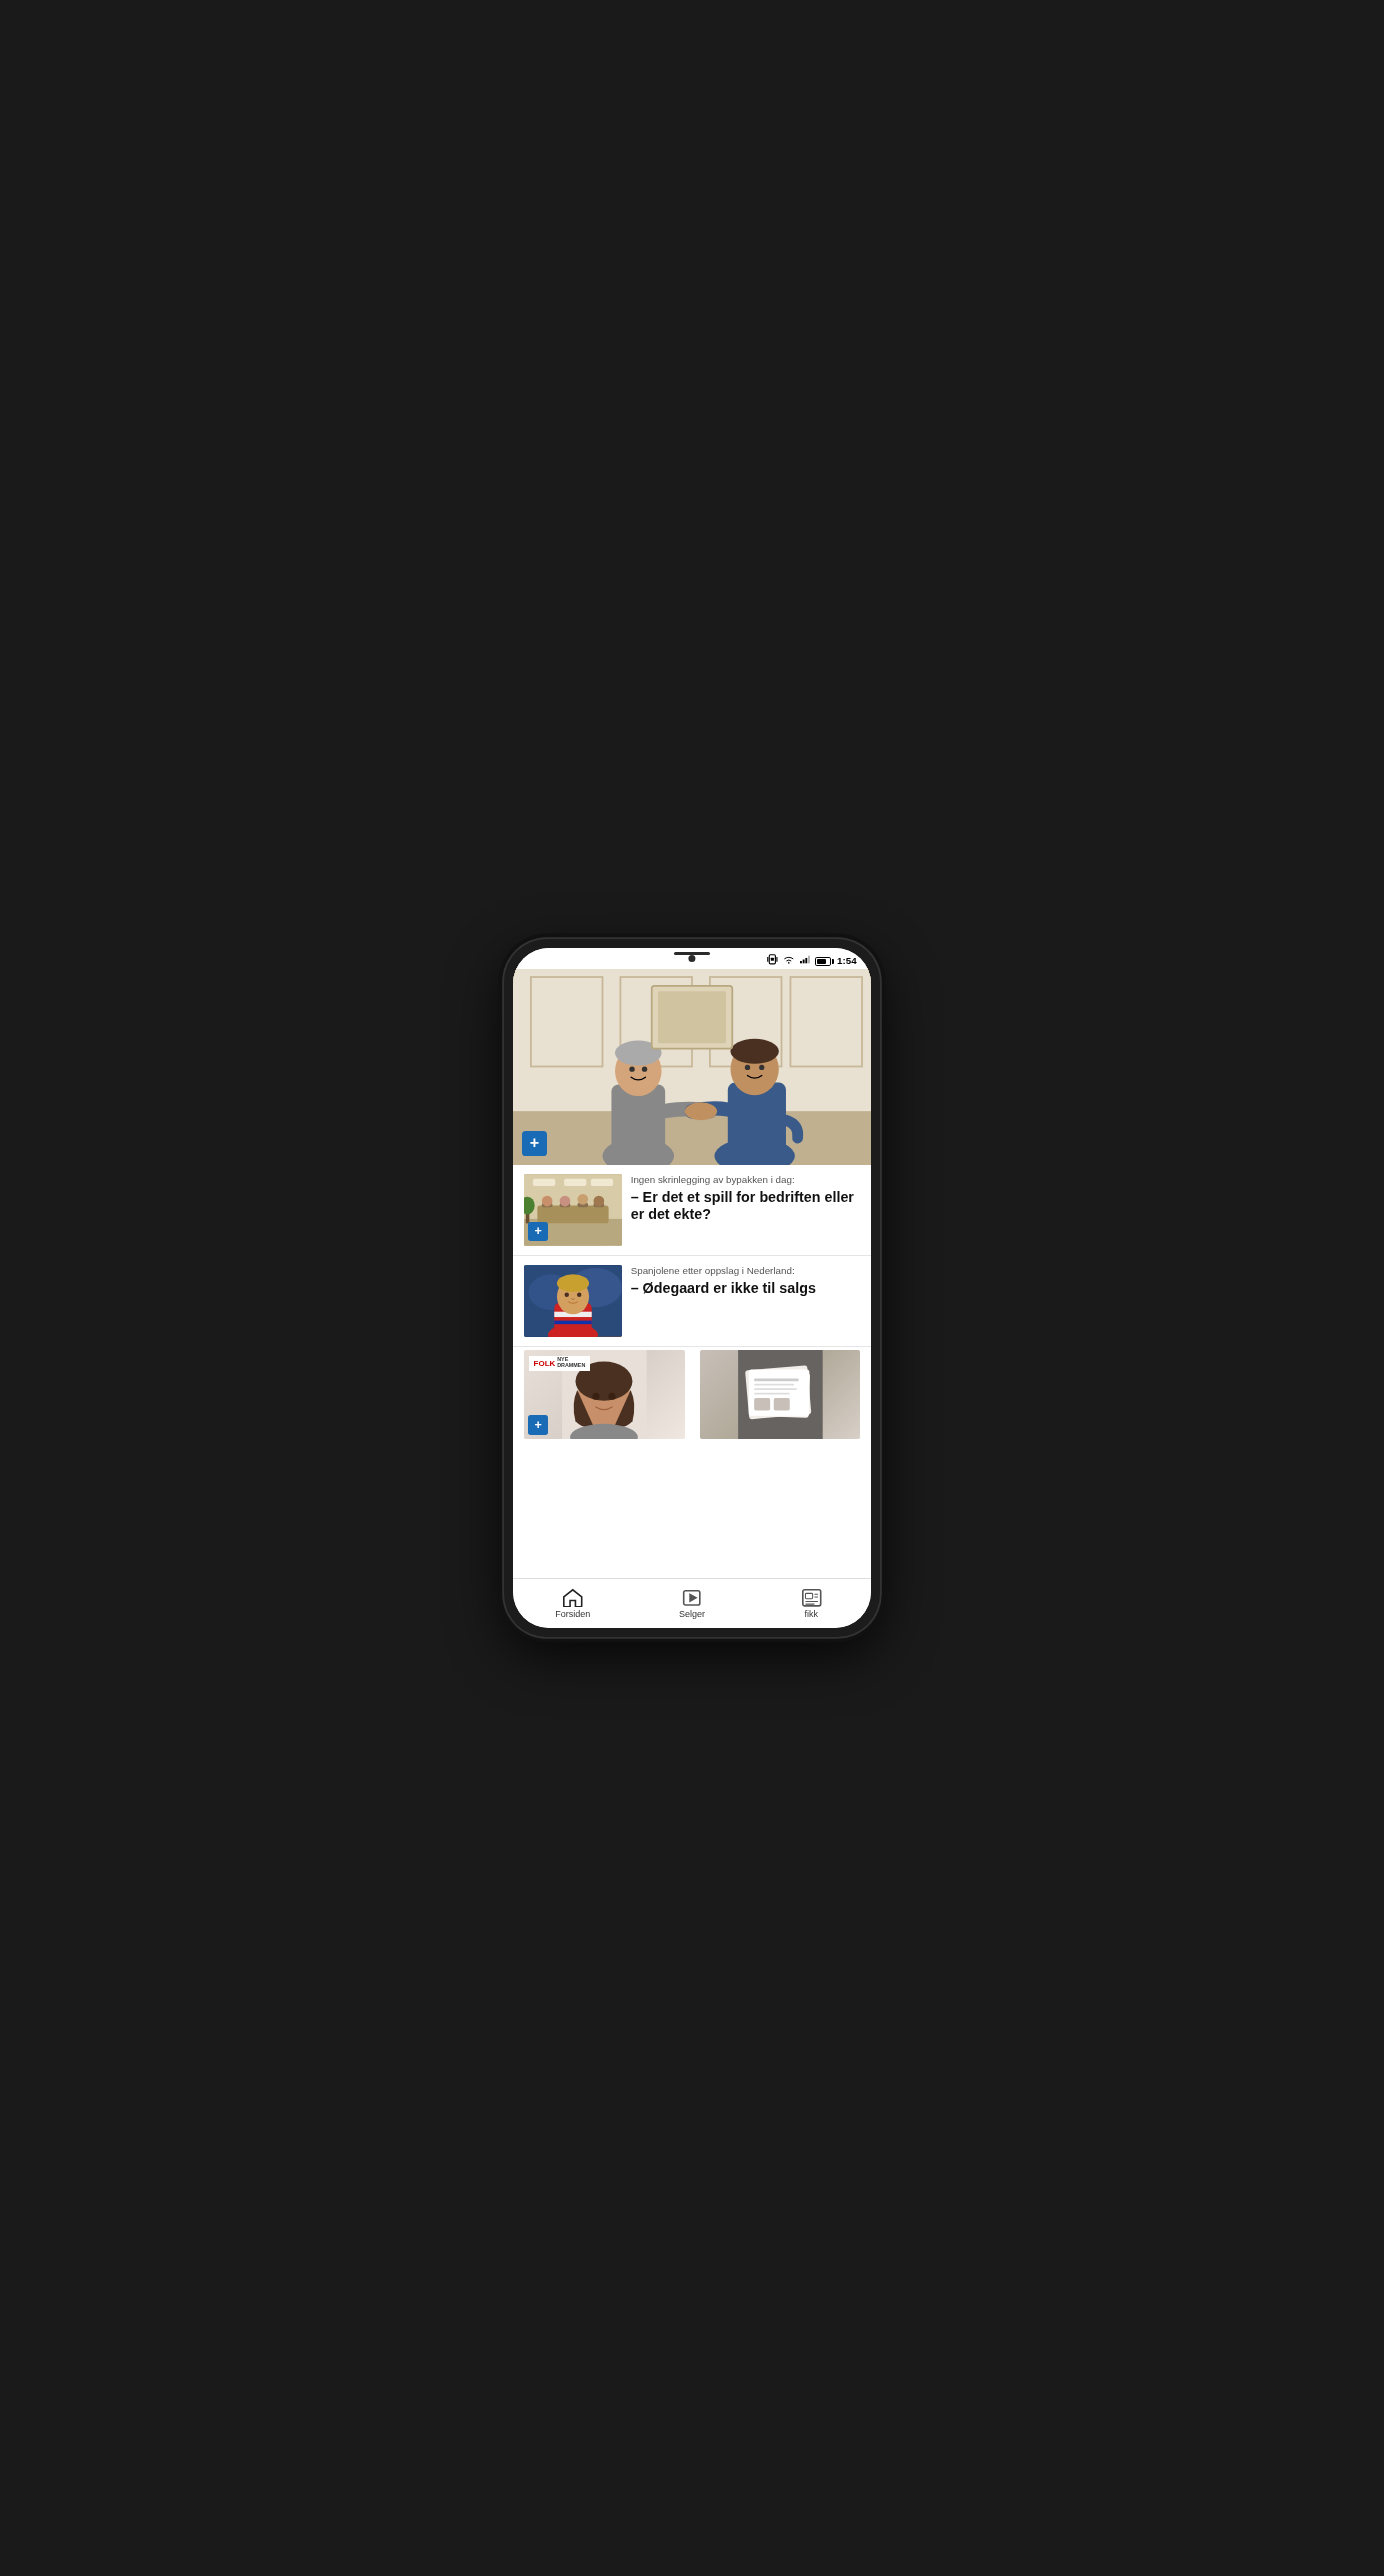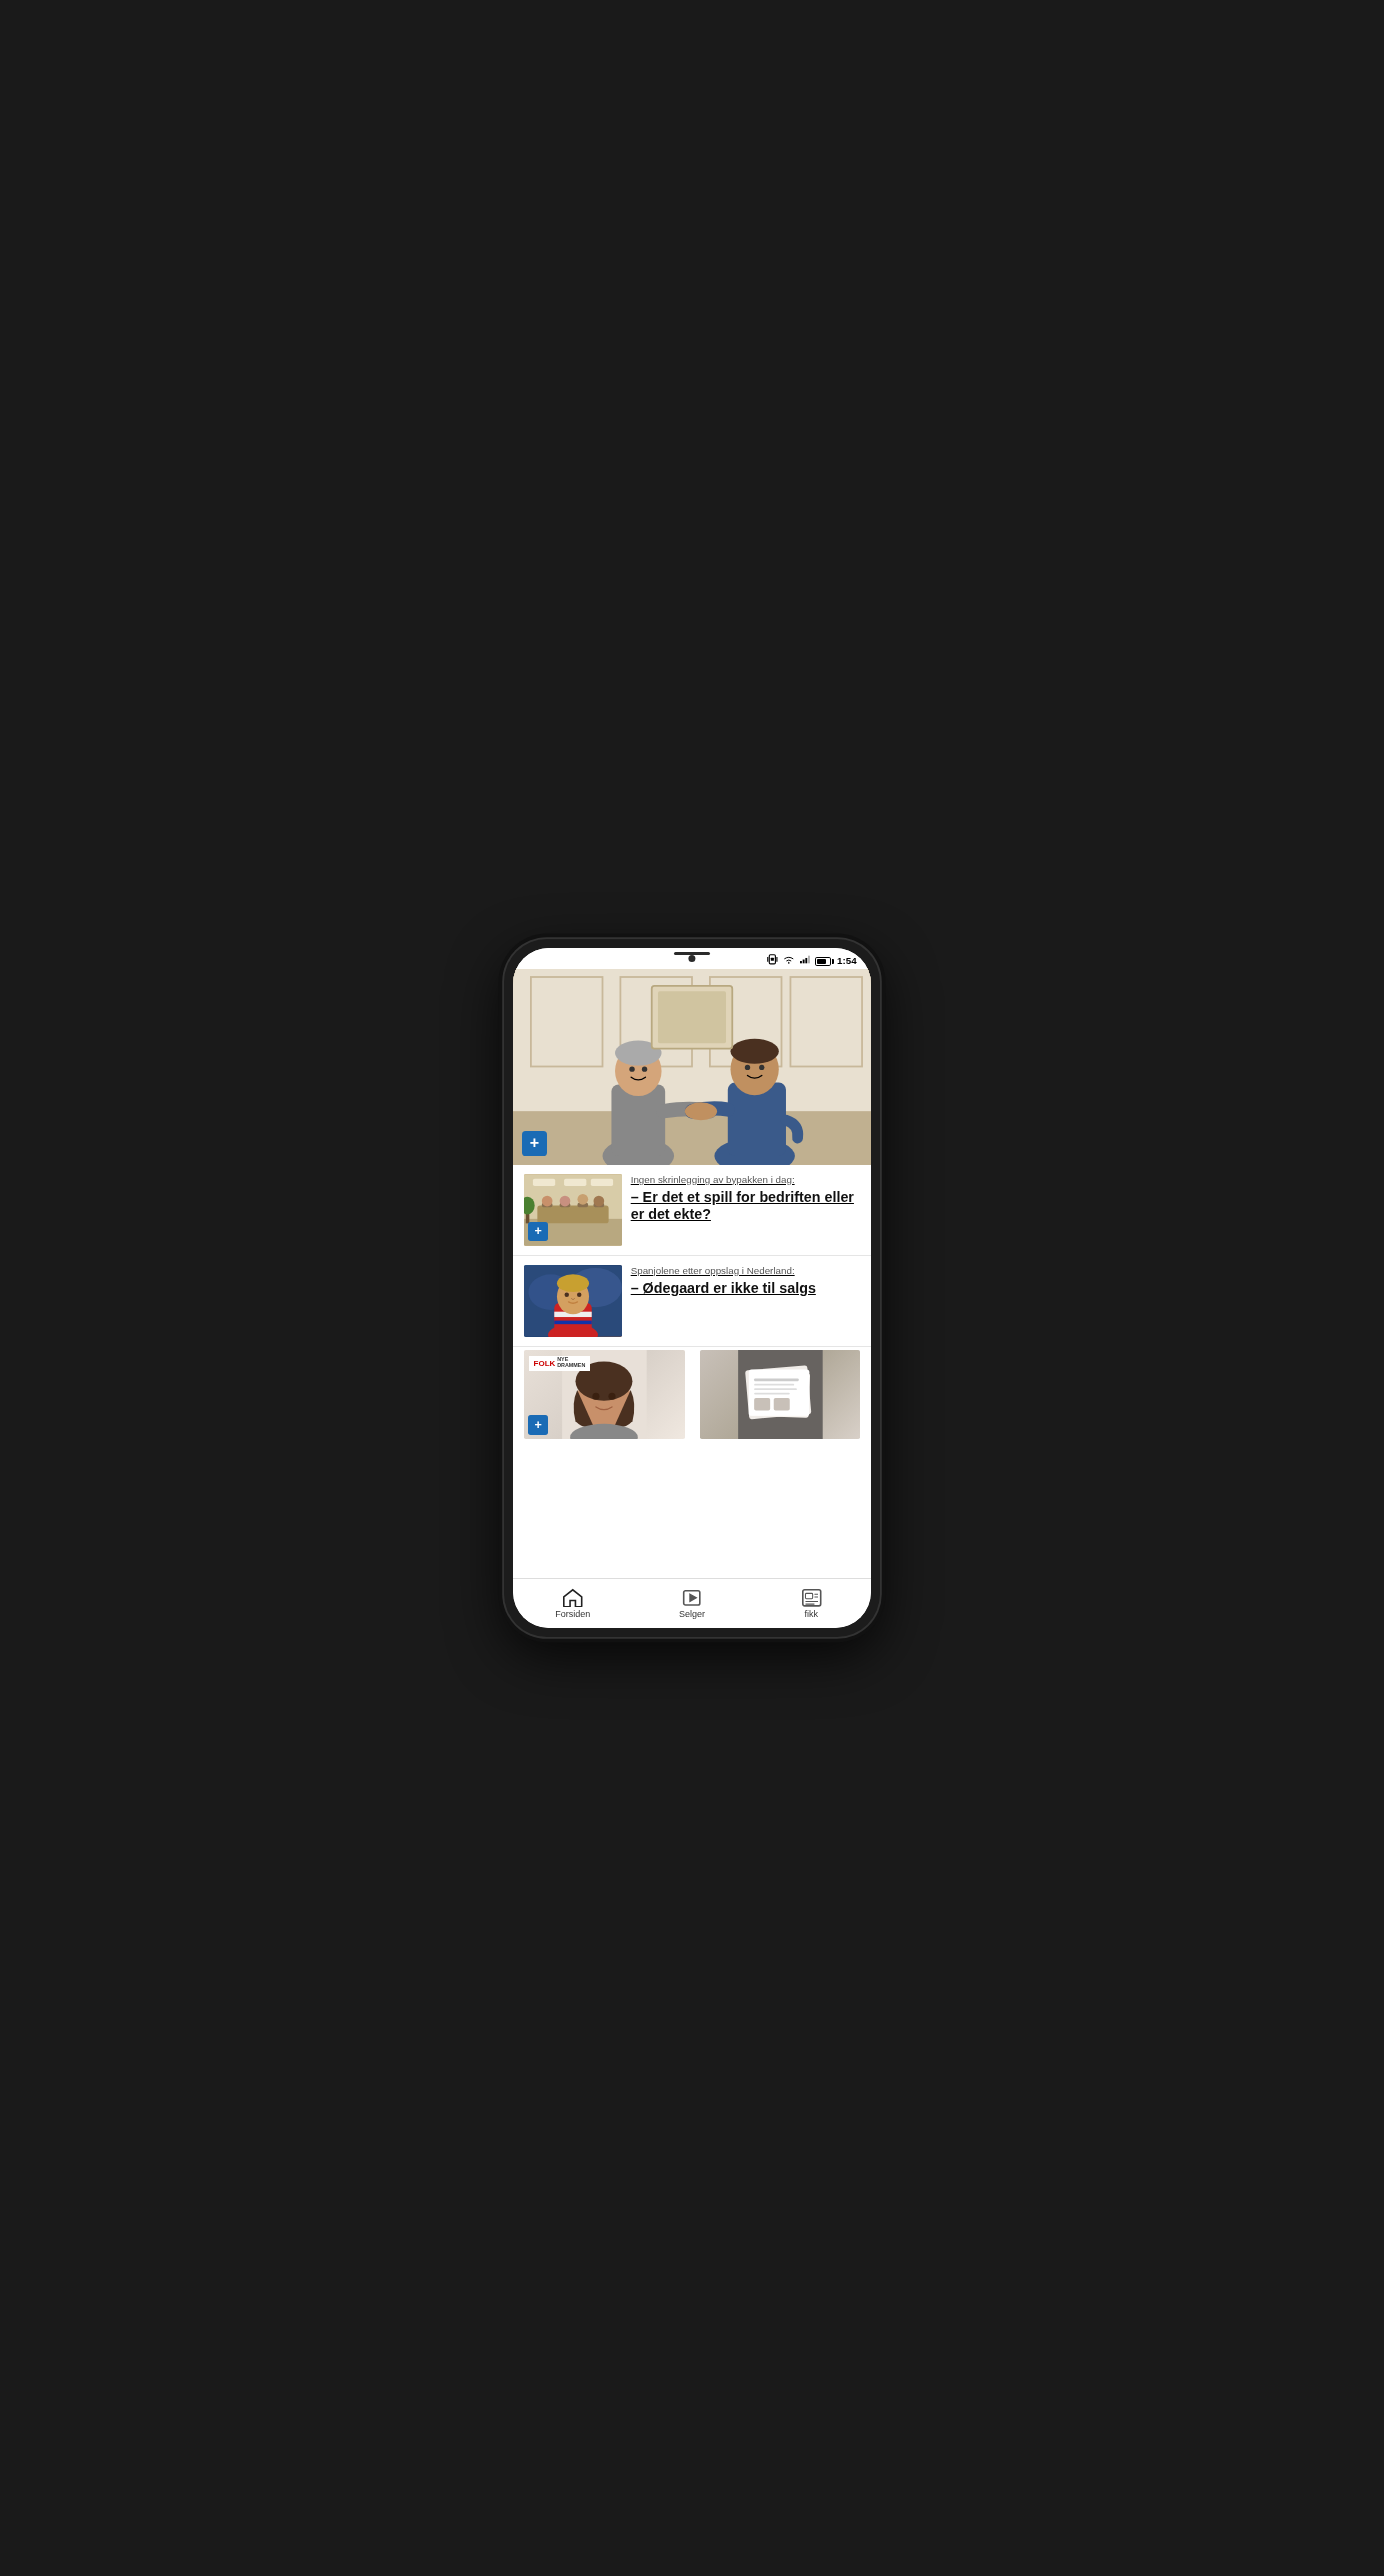--- a/index.html
+++ b/index.html
@@ -208,21 +208,20 @@
       display: flex;
       align-items: center;
       justify-content: center;
       font-size: 12.5px;
       font-weight: 900;
       color: #fff;
     }
 
     .article-text {
       flex: 1;
-      text-decoration: underline;
     }
 
     .article-text .kicker {
       font-size: 9.8px;
       color: #555;
       margin-bottom: 2.7px;
       line-height: 1.3;
     }
 
     .article-text .headline {

